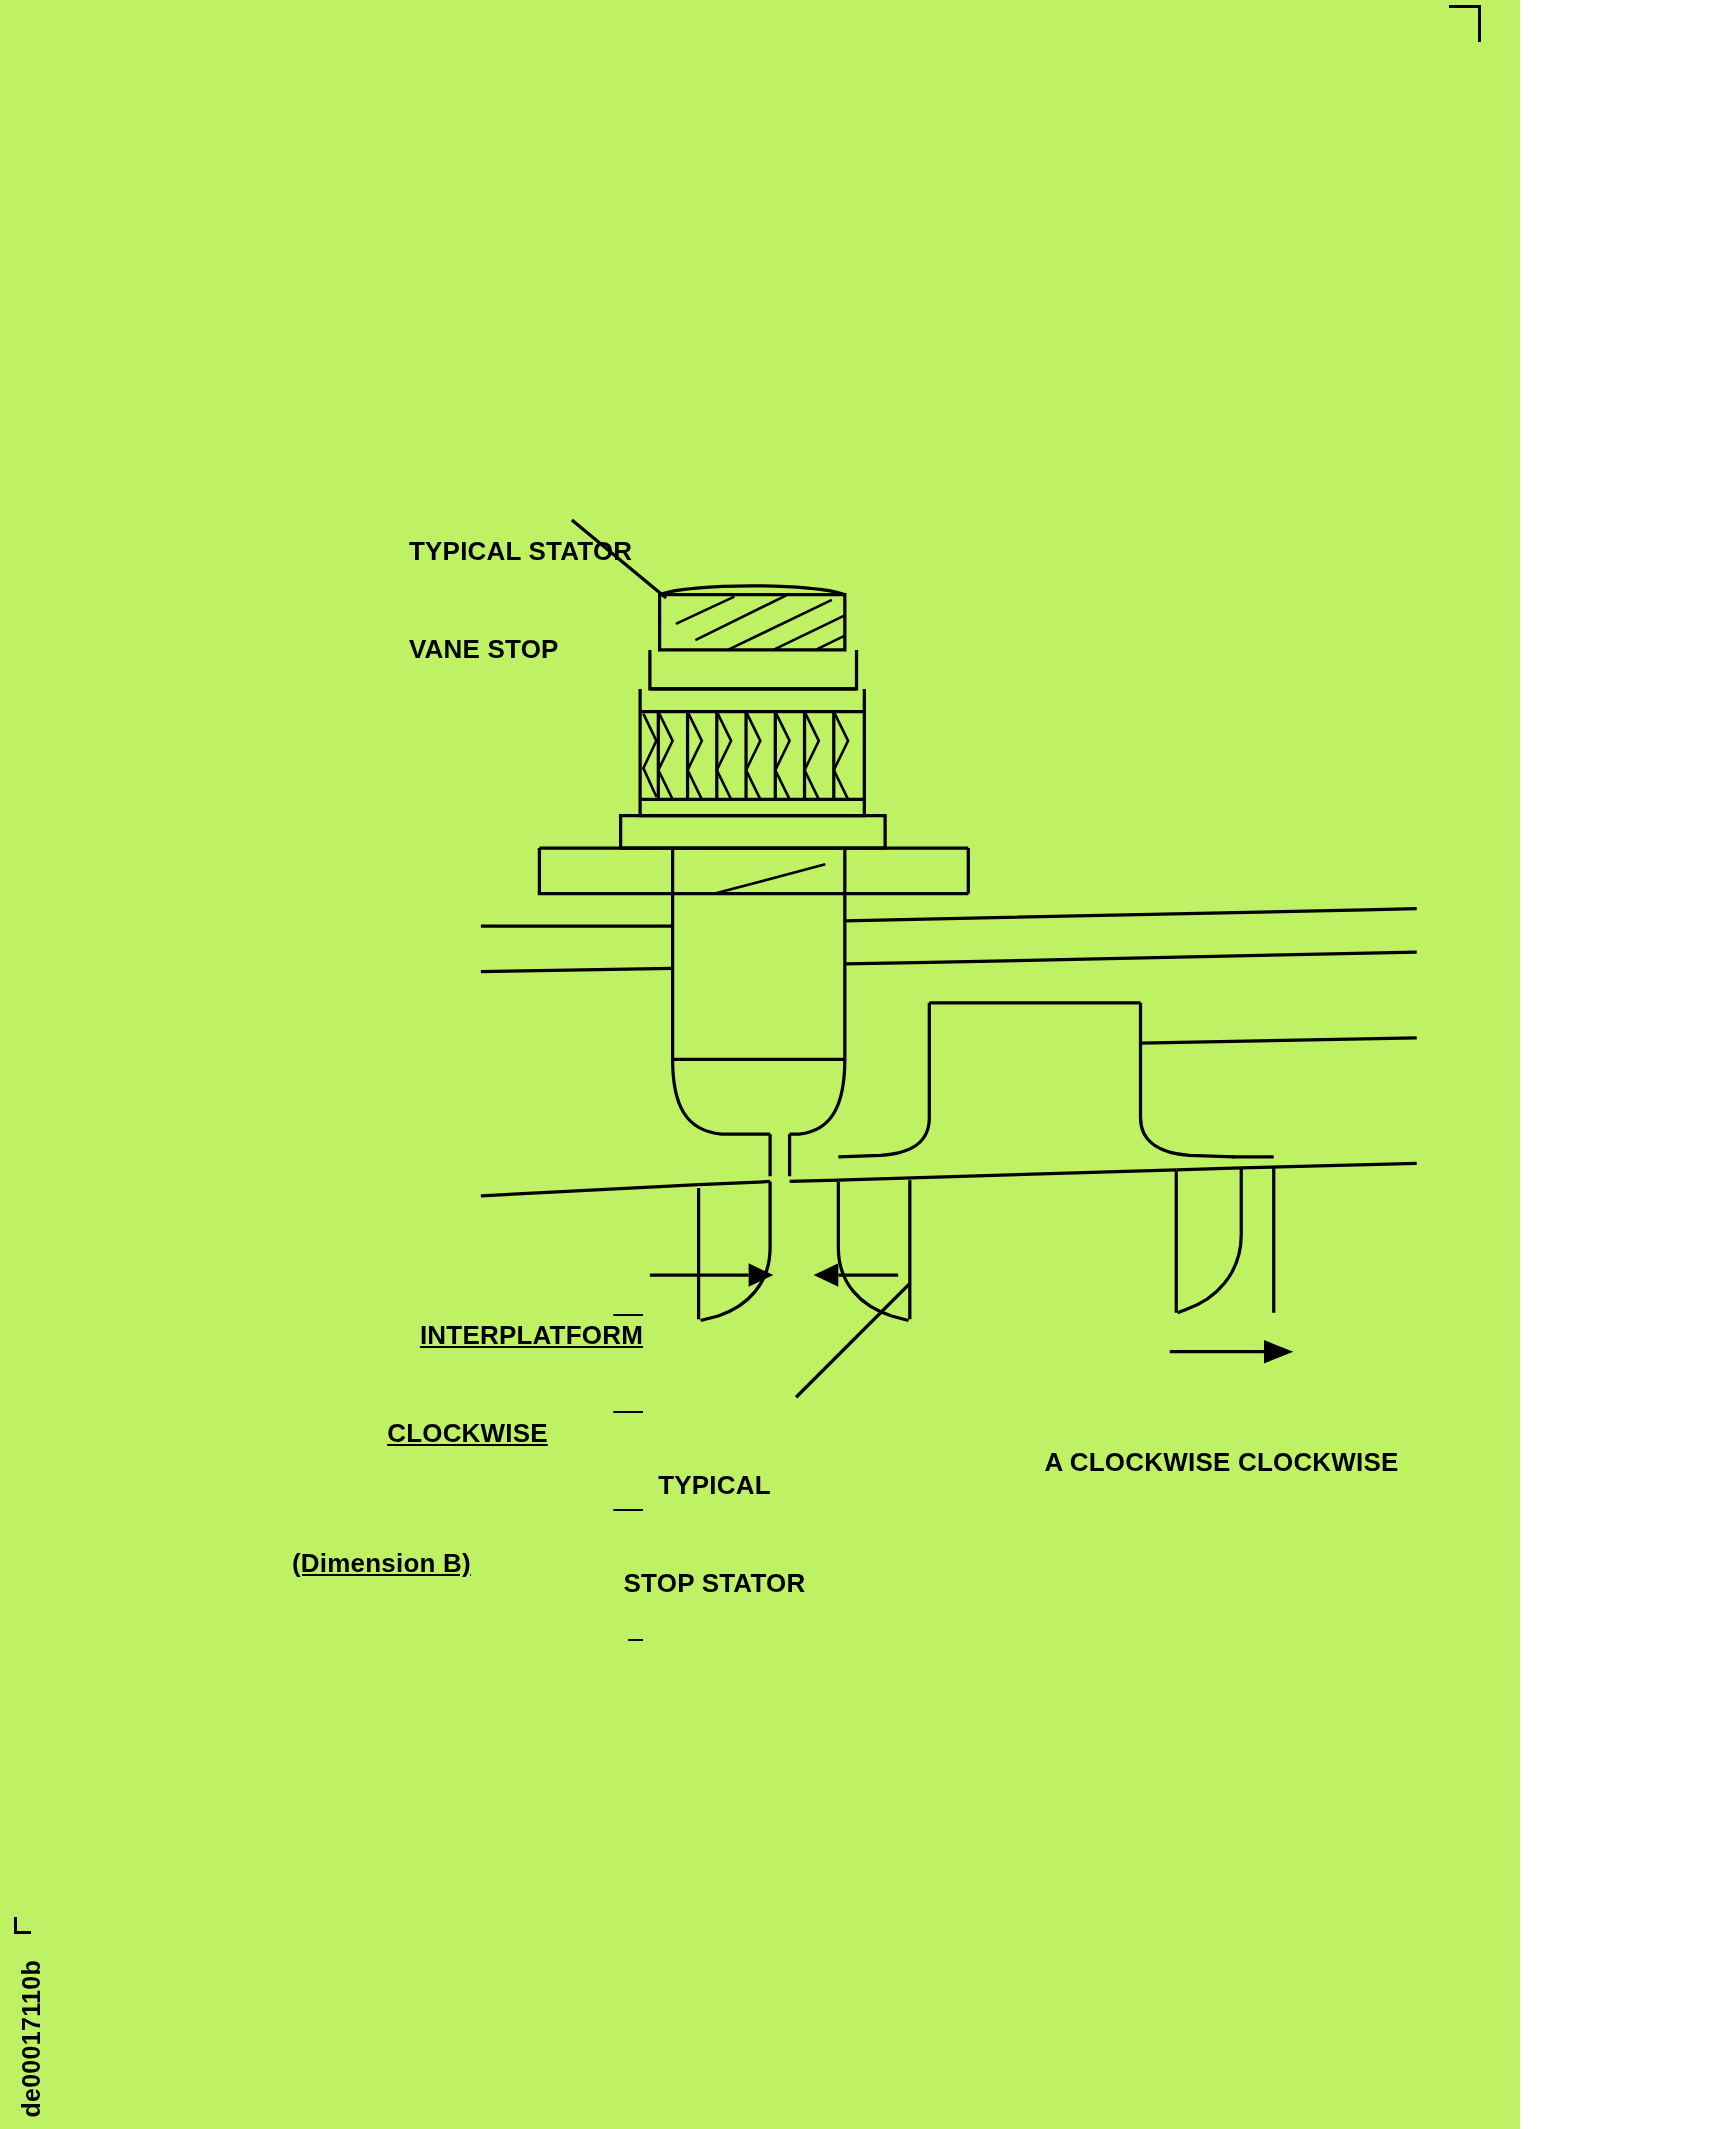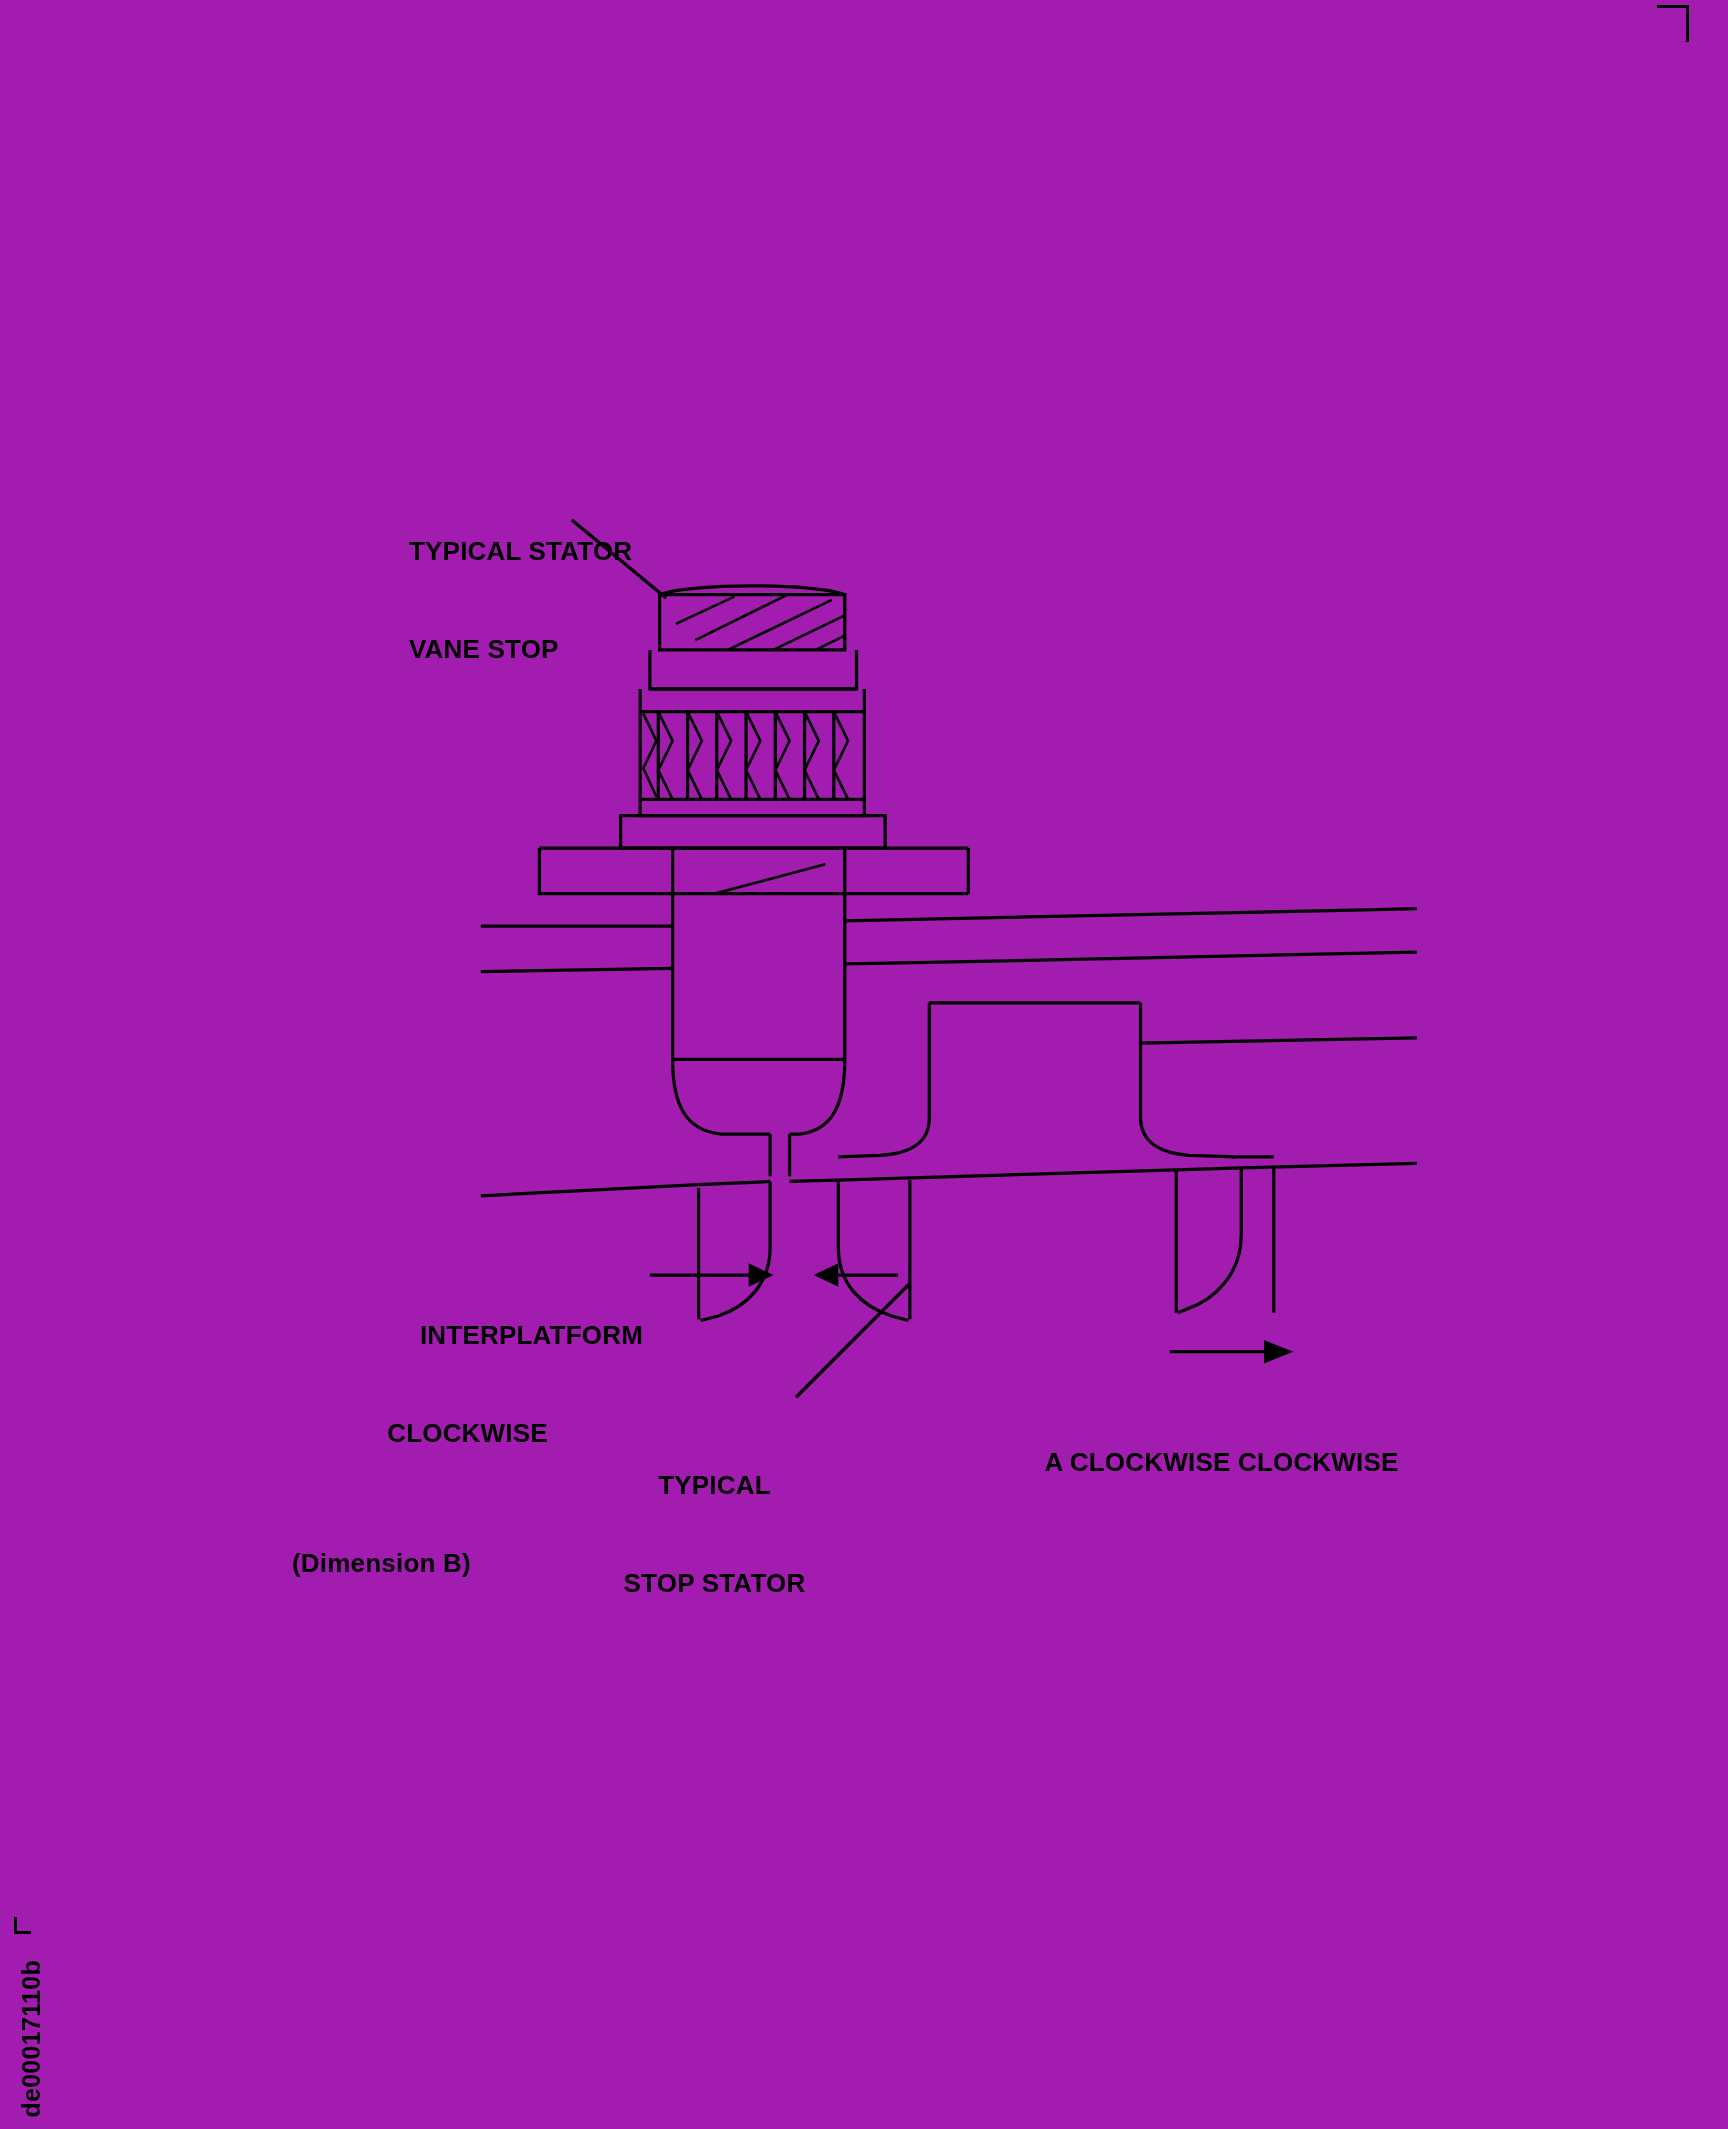--- a/index.html
+++ b/index.html
@@ -6,37 +6,37 @@
     margin: 0;
     padding: 0;
     background: #ffffff;
   }
   body {
     font-family: "Liberation Sans", sans-serif;
     color: #000000;
   }
   #page {
     position: relative;
-    width: 1728px;
+    width: 1520px;
     height: 2129px;
-    background: #a21caf;
+    background: #bef264;
     overflow: hidden;
   }
   .label {
     position: absolute;
     font-family: "Liberation Sans", sans-serif;
     font-weight: bold;
     font-size: 26px;
     line-height: 32.5px;
     letter-spacing: 0.2px;
     color: #000000;
     white-space: pre;
   }
   .label.center { text-align: center; }
-  .label.right  { text-align: right; }
+  .label.right  { text-align: right; text-decoration: underline; }
   .label.left   { text-align: left; }
 
   
   #corner-mark {
     position: absolute;
     top: 5.2px;
     right: 39px;
     width: 29px;
     height: 34px;
     border-top: 3.2px solid #000;

